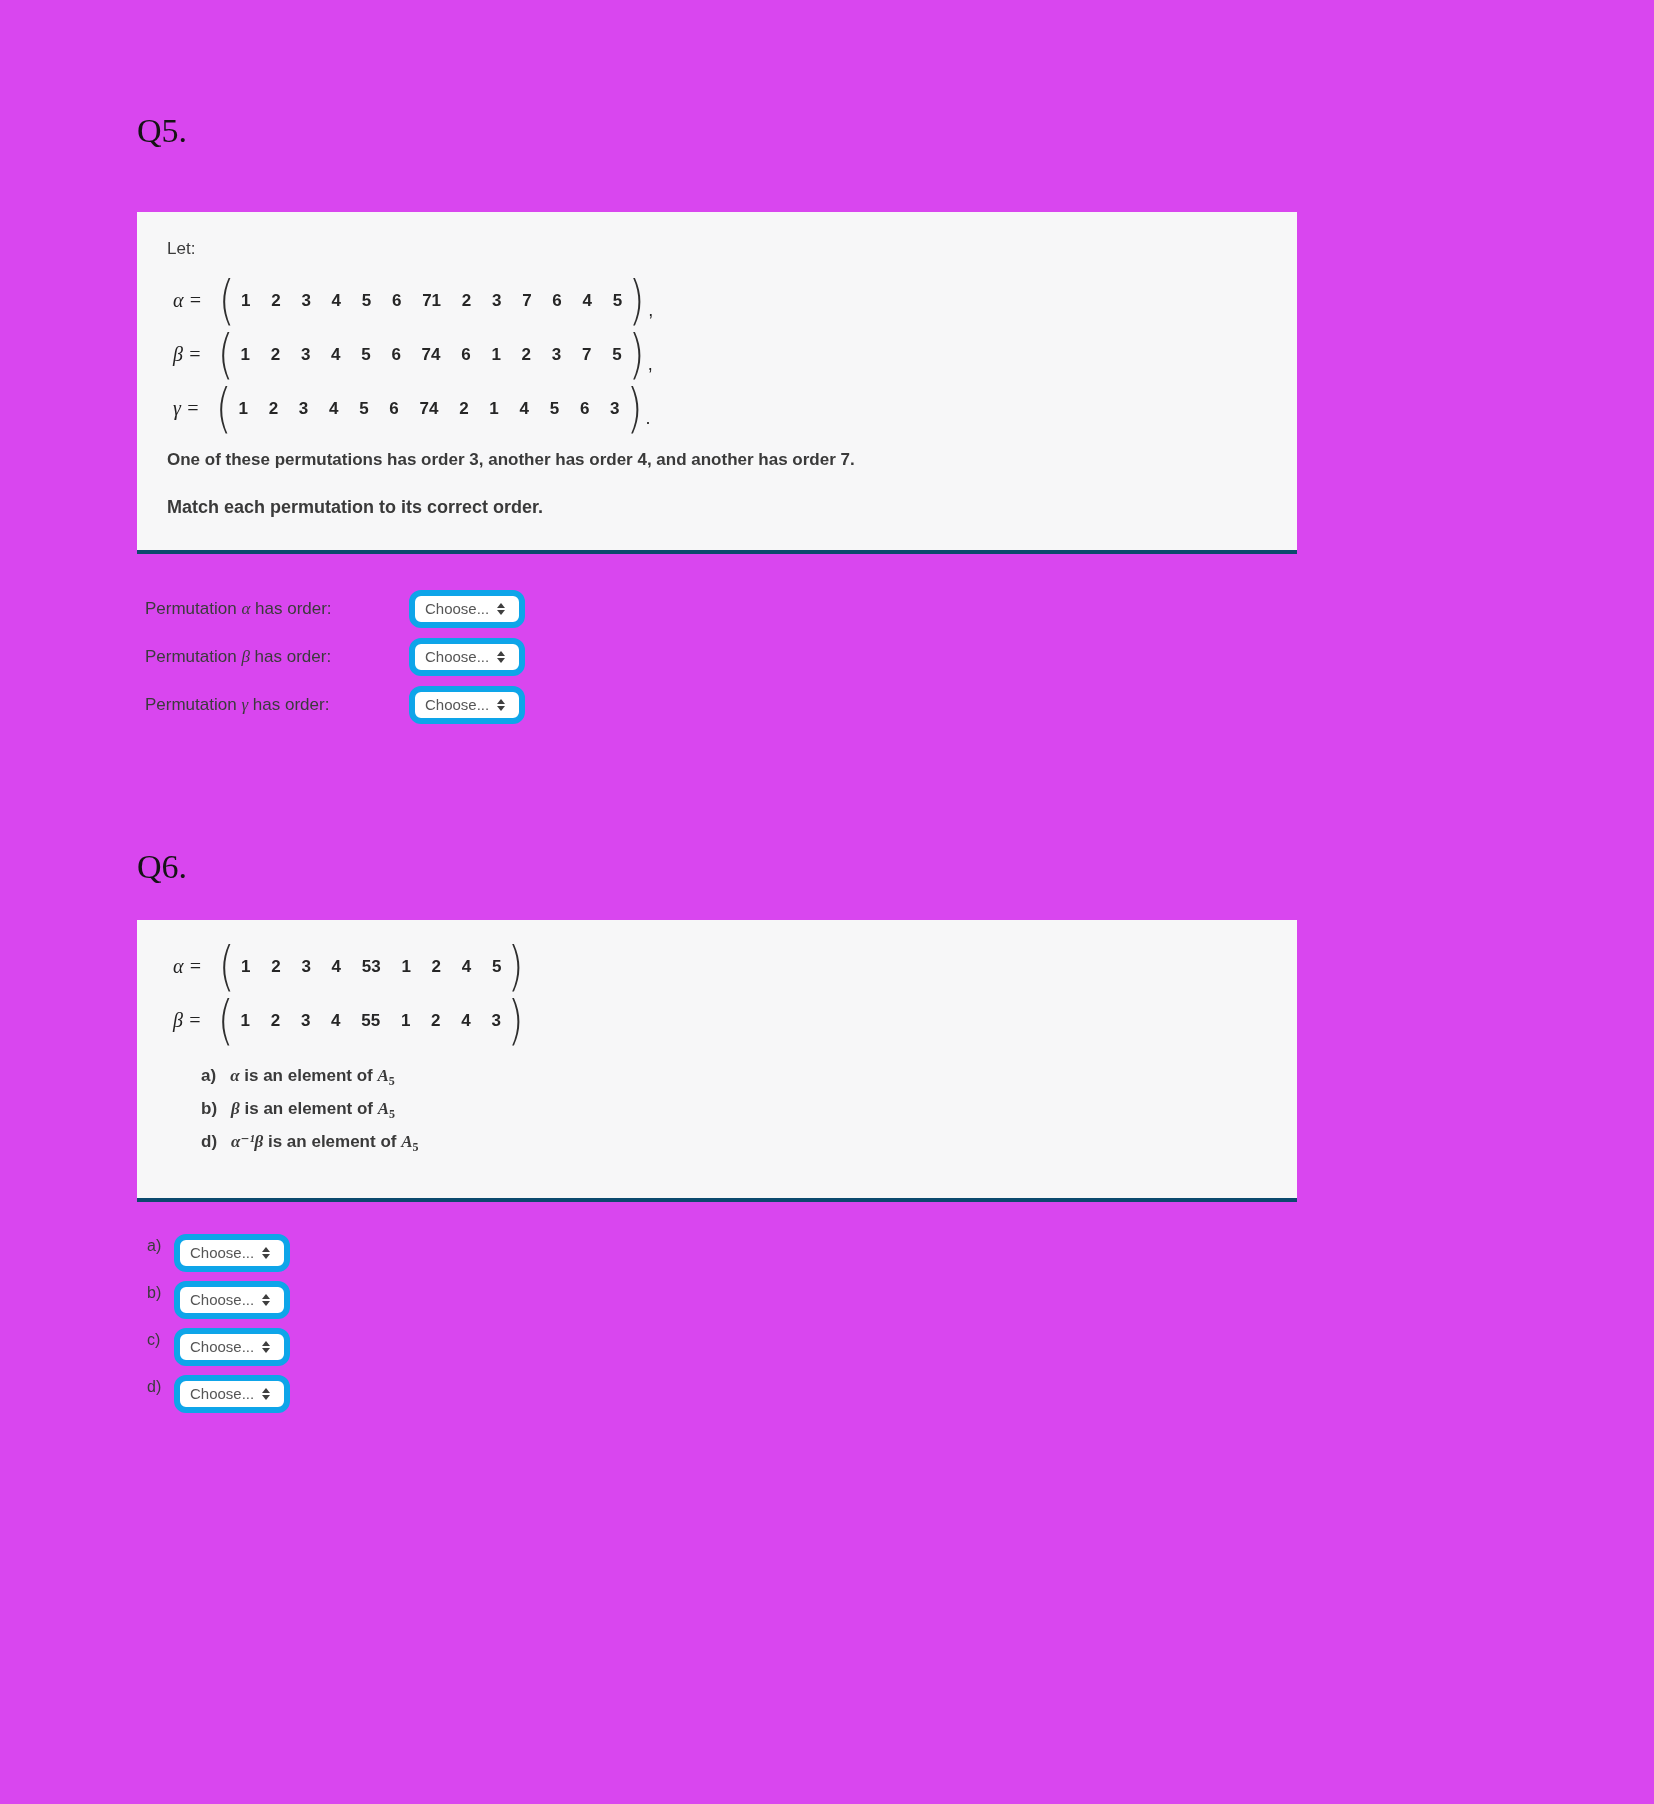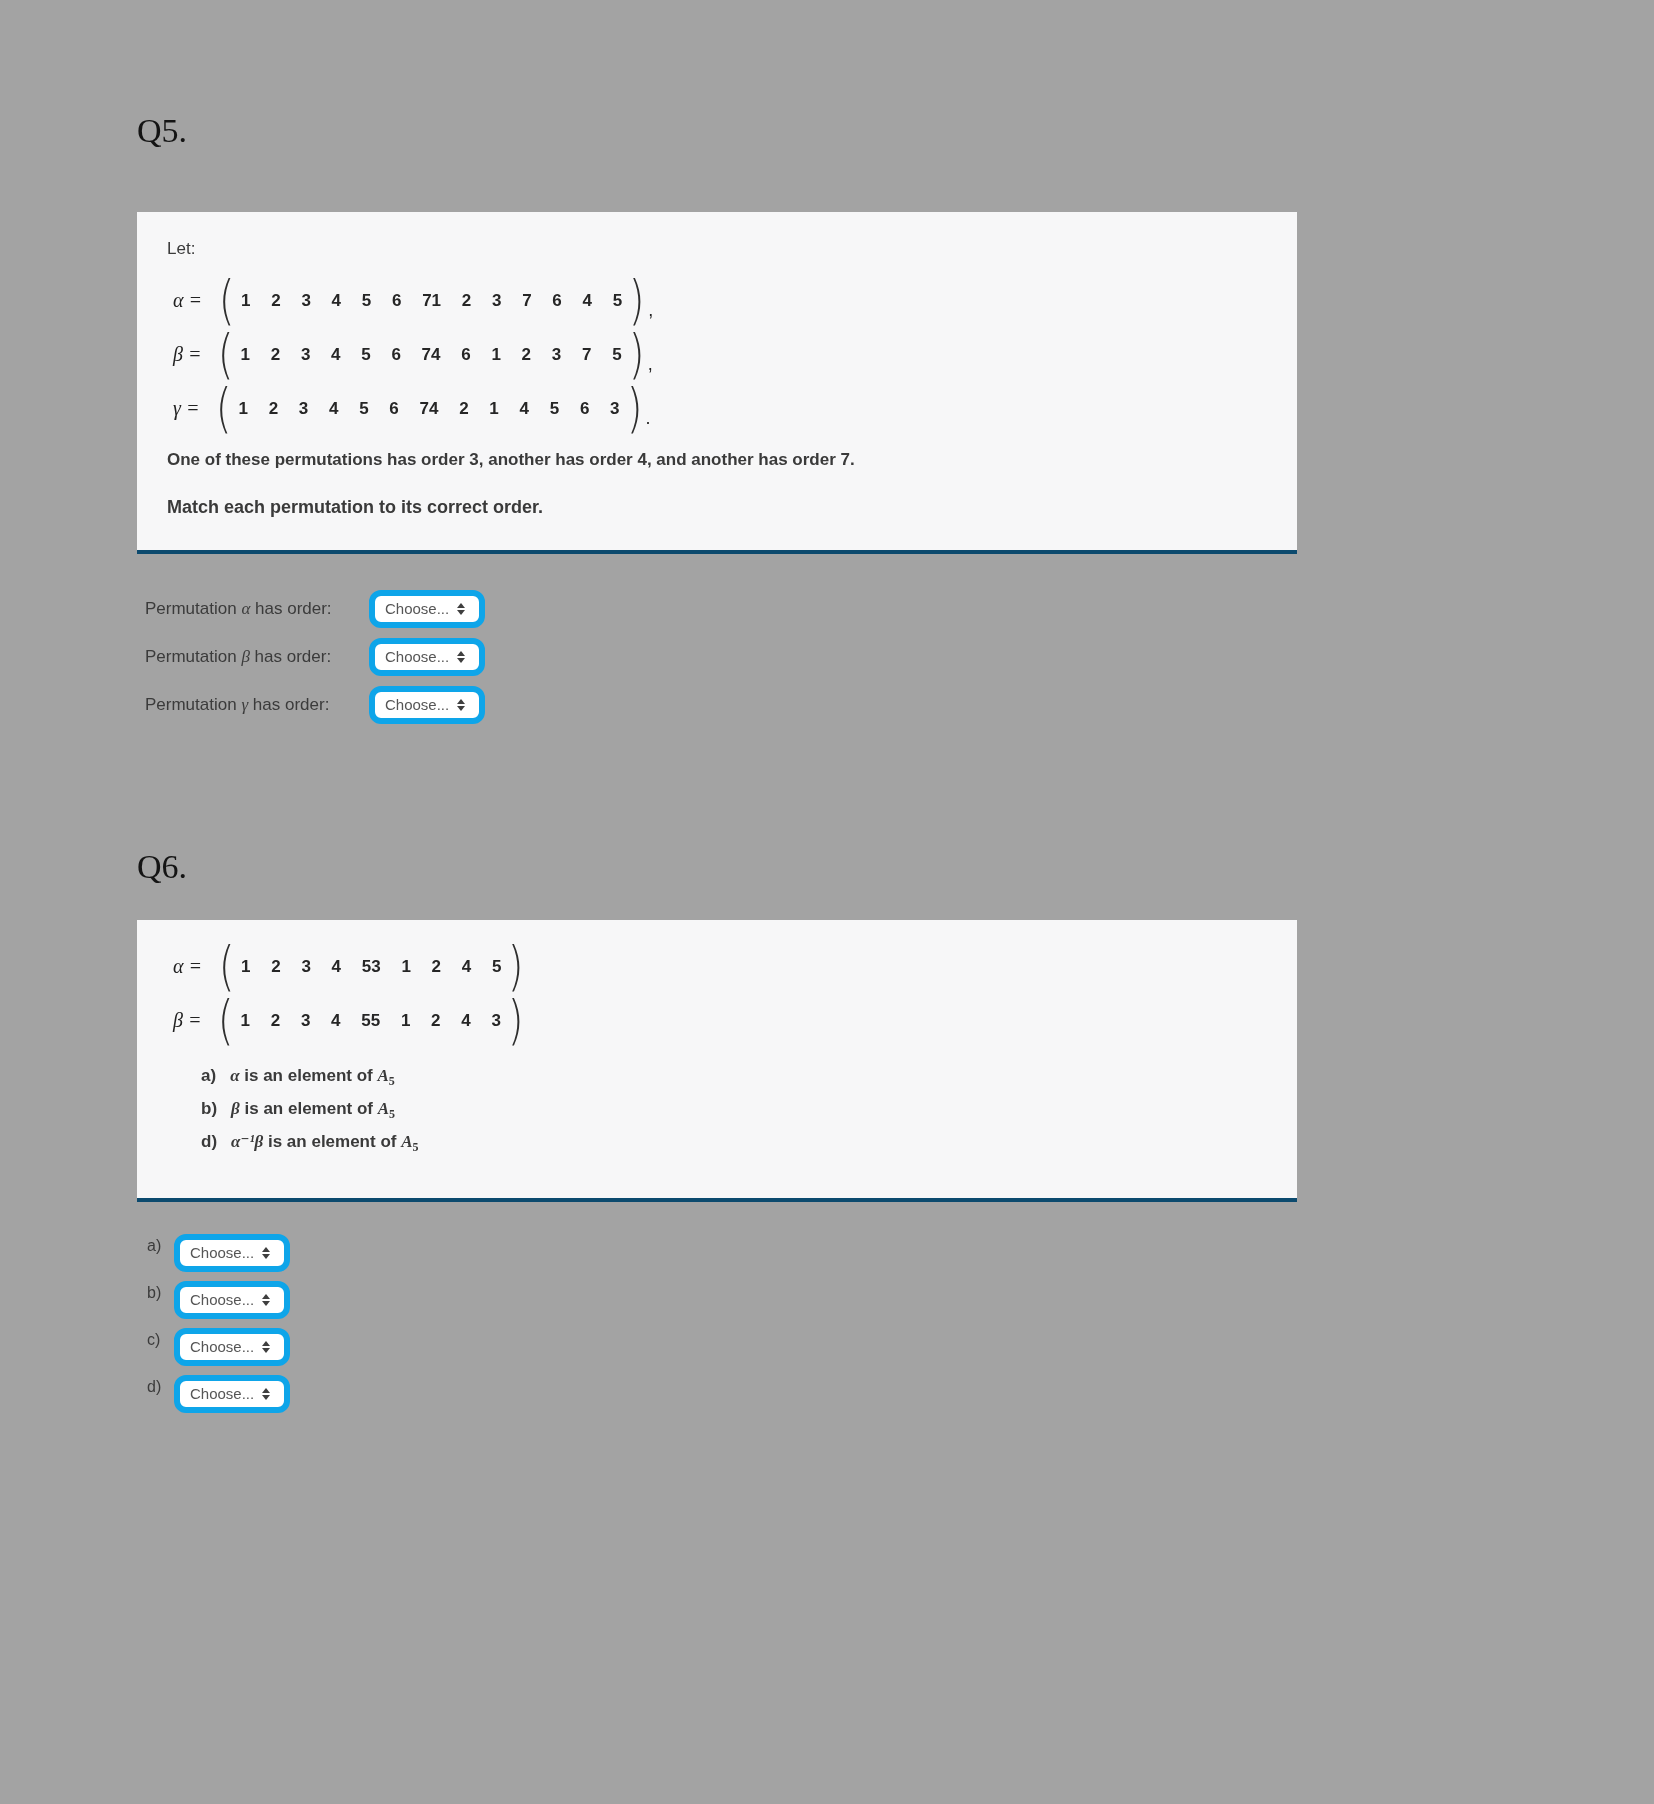--- a/index.html
+++ b/index.html
@@ -4,21 +4,21 @@
 <style>
   * { box-sizing: border-box; margin: 0; padding: 0; }
   html, body { background: #ffffff; }
   body {
     font-family: "Liberation Sans", "DejaVu Sans", sans-serif;
     color: #3b3b3b;
   }
   .page {
     width: 1654px;
     min-height: 1804px;
-    background: #a3a3a3;
+    background: #d946ef;
     padding: 112px 0 90px 137px;
     position: relative;
   }
   .qheading {
     font-family: "Liberation Serif", "DejaVu Serif", serif;
     font-size: 34px;
     font-weight: 400;
     color: #141414;
   }
   .qheading.first { margin-bottom: 62px; }
@@ -75,21 +75,21 @@
     color: #222;
     align-self: flex-end;
     margin: 0 0 3px 1px;
   }
 
   .statement { font-size: 17px; font-weight: 700; color: #3a3a3a; margin-top: 18px; }
   .instruction { font-size: 18px; font-weight: 700; color: #3a3a3a; margin-top: 27px; }
 
   
   .answers { padding: 36px 0 40px 8px; }
-  .match-row { display: flex; align-items: center; margin-bottom: 10px; }
+  .match-row { display: flex; align-items: center; margin-bottom: 10px; gap: 40px; }
   .match-label { width: 224px; font-size: 17px; color: #3b3b3b; }
   .match-label .mathsym { font-size: 17px; }
 
   .dropdown {
     display: inline-flex;
     align-items: center;
     width: 116px;
     height: 38px;
     background: #ffffff;
     border: 6px solid #0ea5e9;

